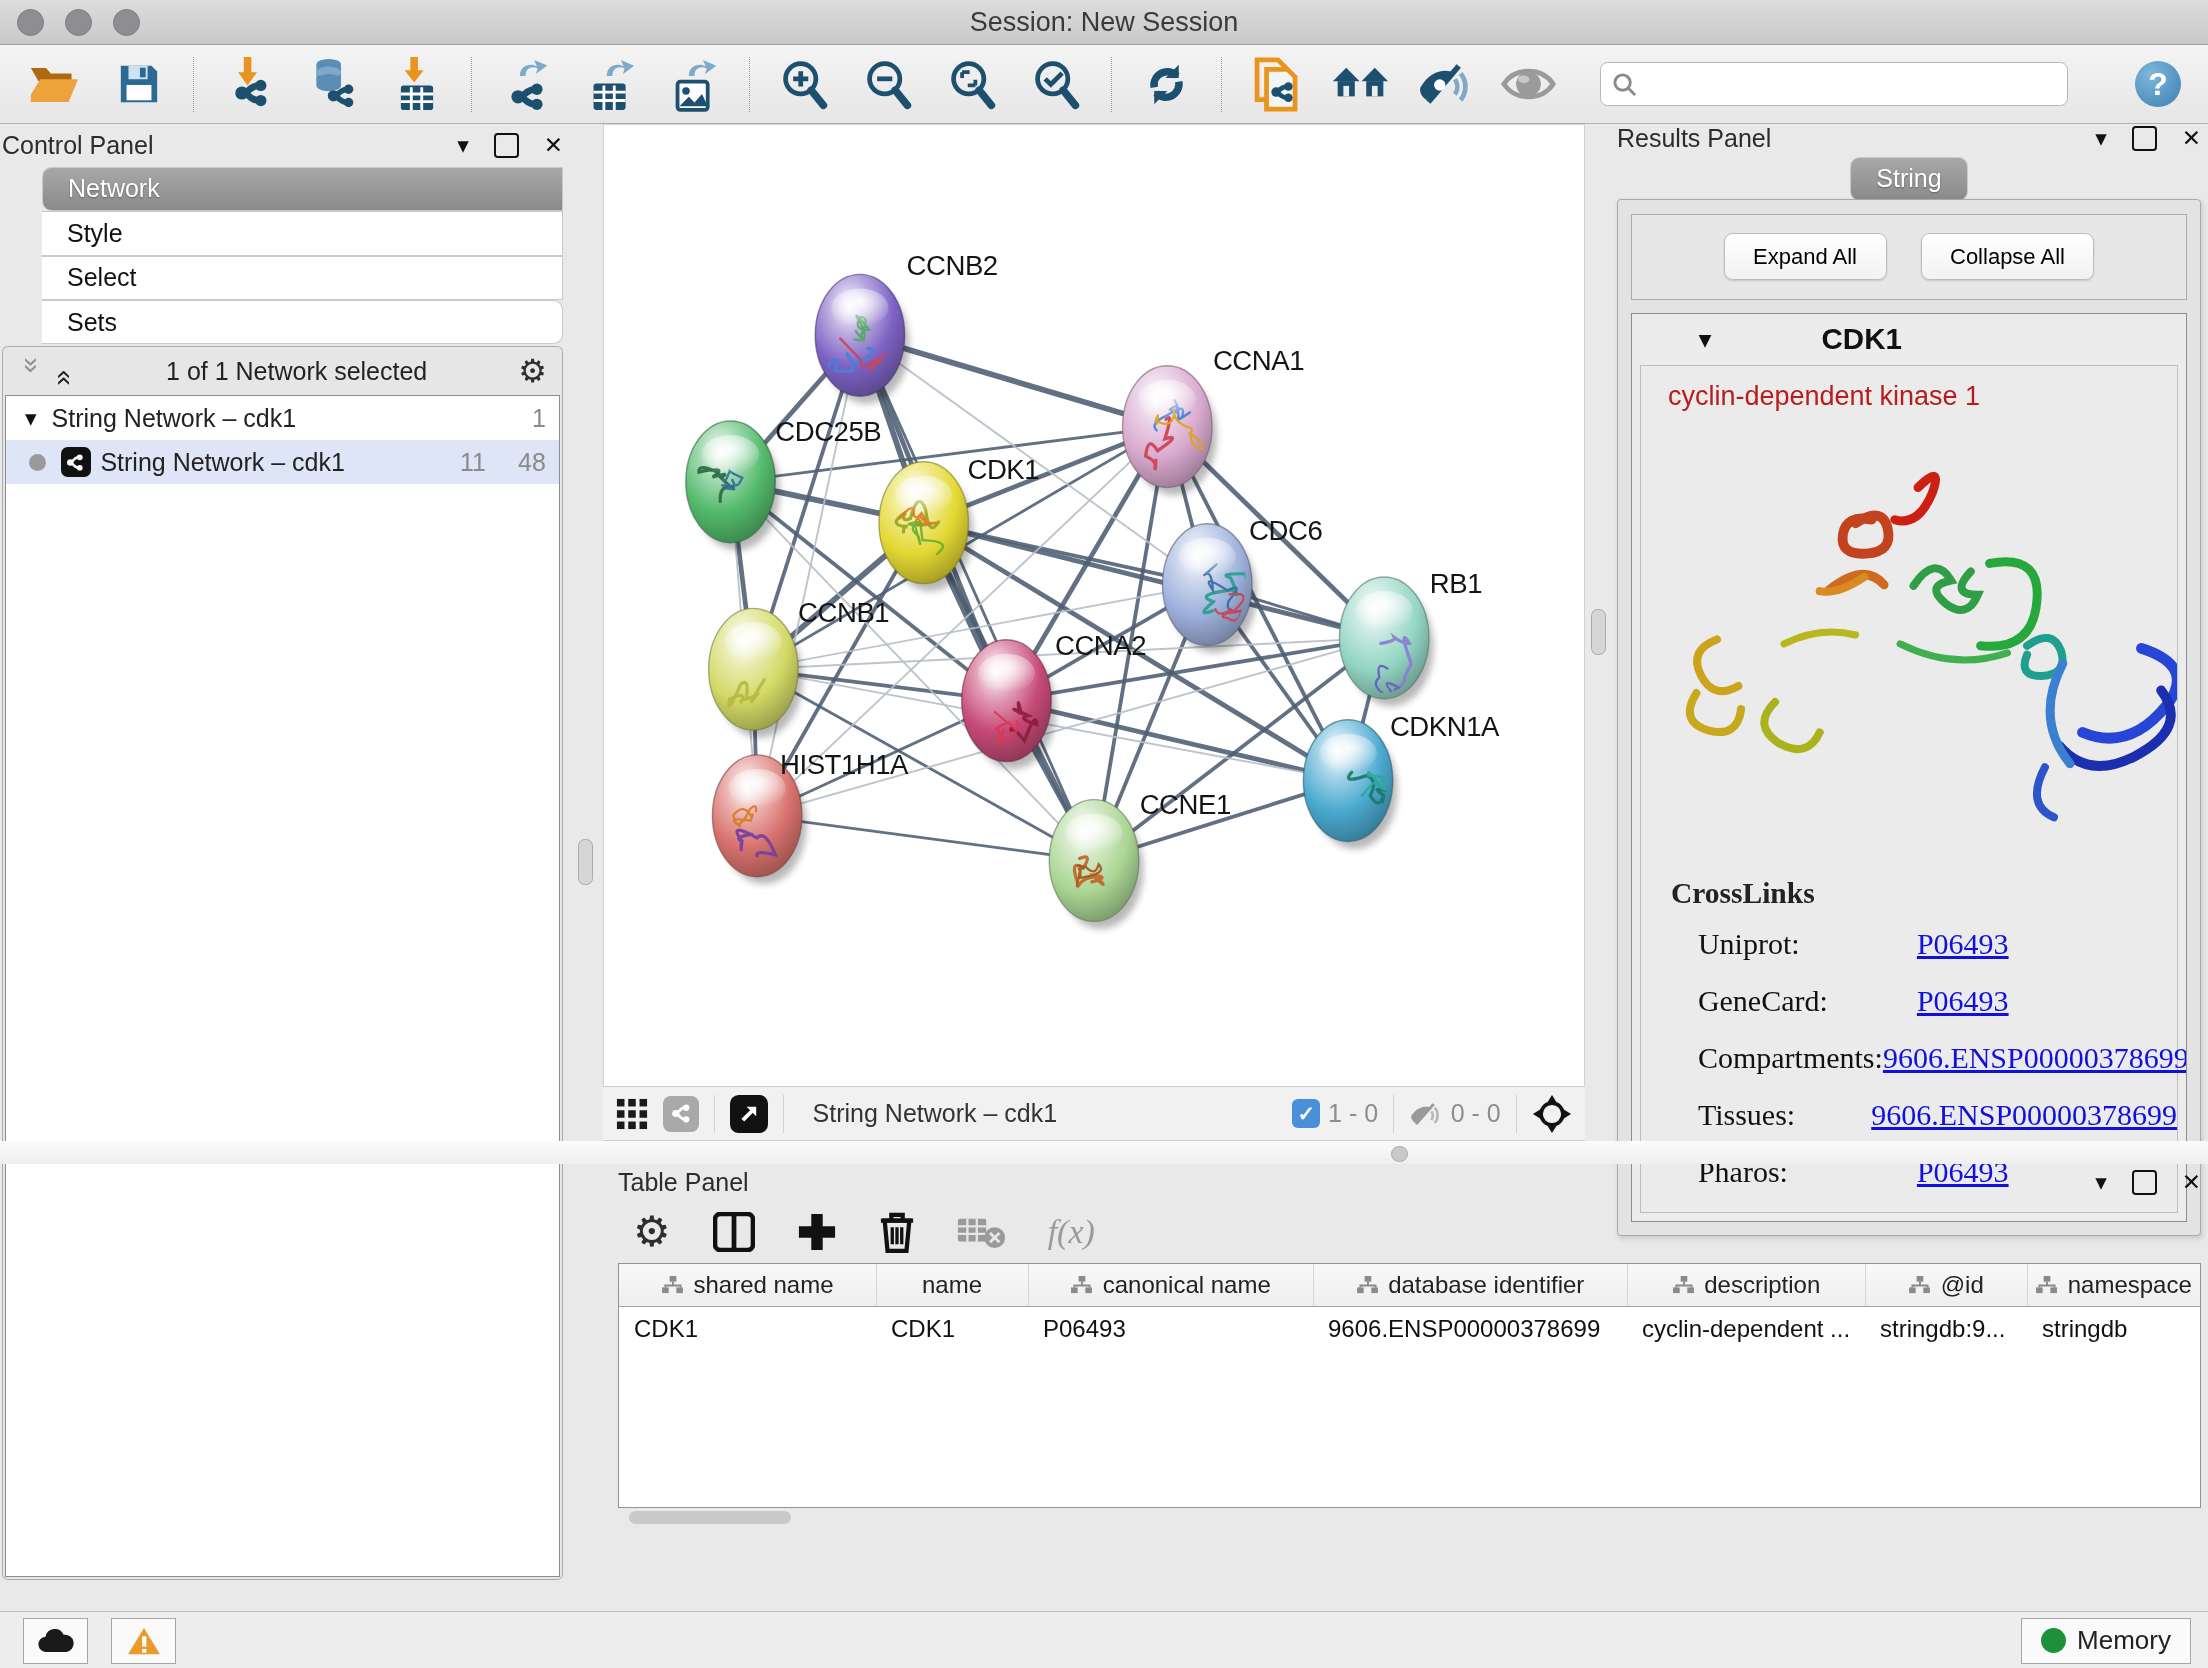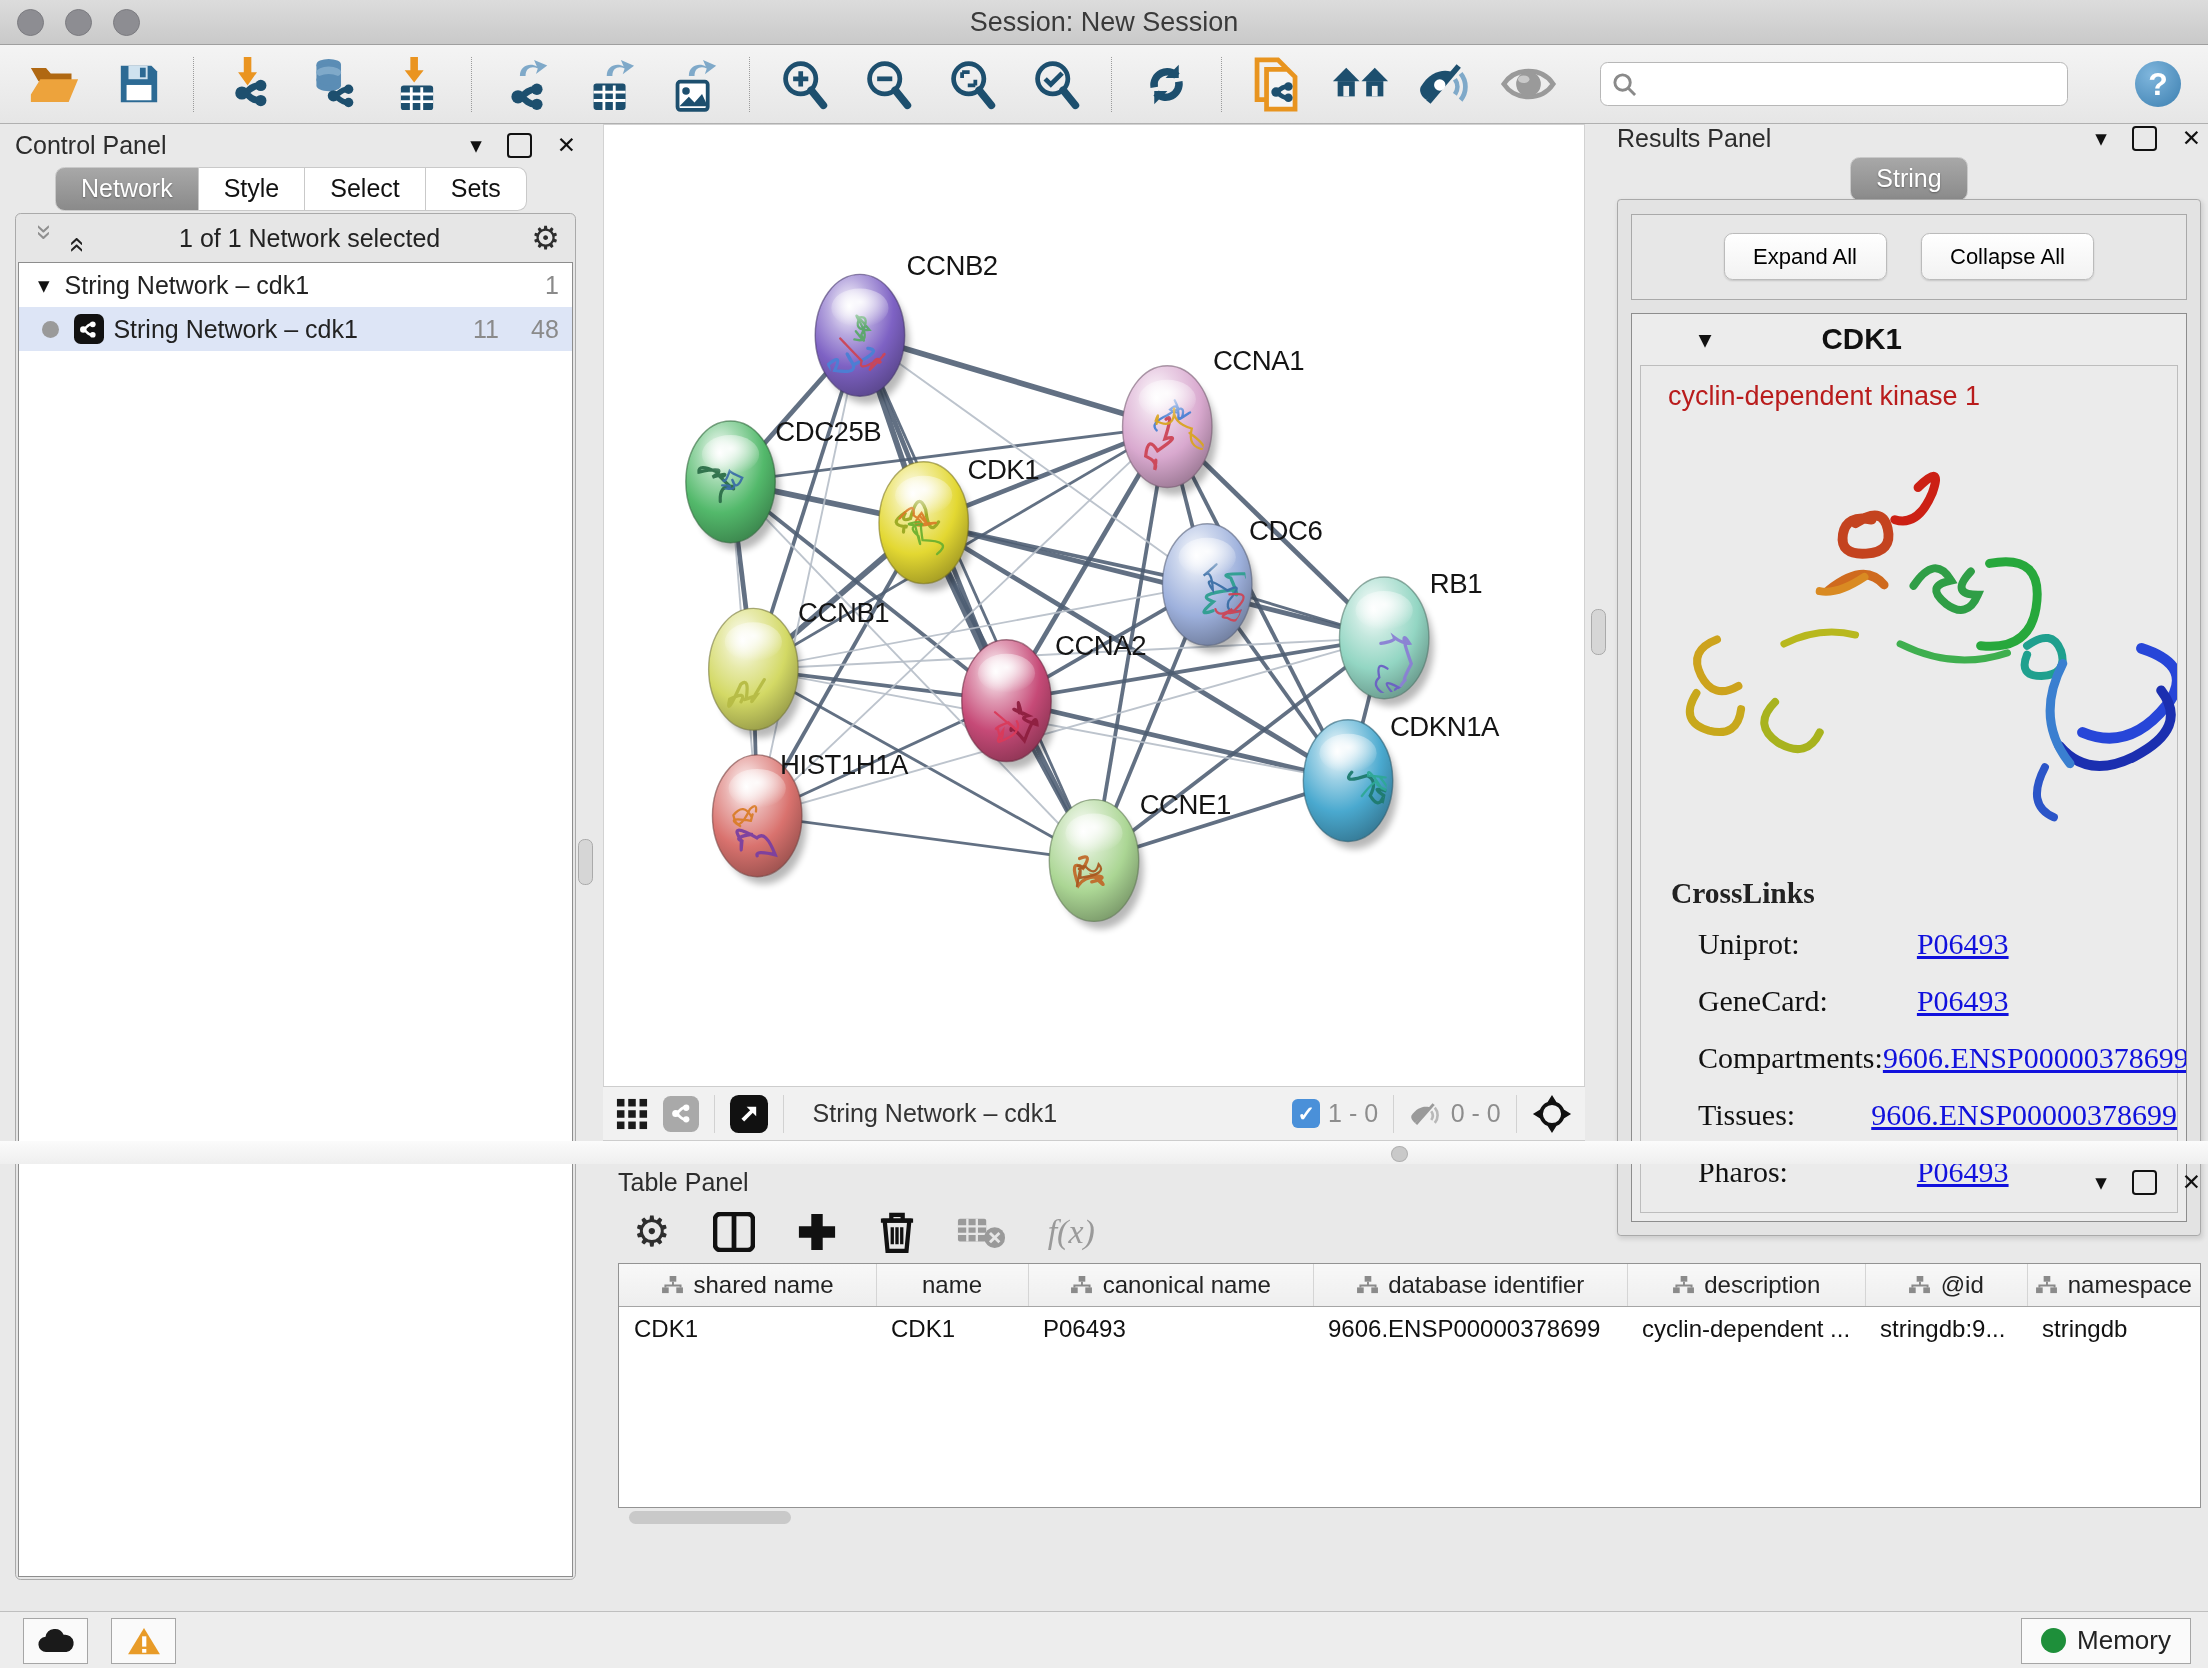--- a/index.html
+++ b/index.html
@@ -29,22 +29,22 @@
   .phead .sp{flex:1;}
   .picon{font-size:23px;color:#111;margin-left:25px;cursor:default;}
   .sqicon{width:21px;height:21px;border:2.9px solid #111;border-radius:3.8px;display:inline-block;margin-left:25px;}
   .tabs{display:flex;}
   .tab{padding:6.7px 25px;font-size:25px;background:#fff;color:#111;border:1px solid #c9c9c9;
      border-left:none;}
   .tab:first-child{border-left:1px solid #c9c9c9;border-radius:9.5px 0 0 9.5px;}
   .tab:last-child{border-radius:0 9.5px 9.5px 0;}
   .tab.sel{background:linear-gradient(#a8a8a8,#8a8a8a);color:#fff;text-shadow:0 1px 1.9px rgba(0,0,0,.35);}
   
-  .control{left:15px;top:127px;width:561px;height:1453px;display:flex;flex-direction:column;}
-  .ctabs{margin:3.8px 0 0 40px;}
+  .control{left:2px;top:127px;width:561px;height:1453px;display:flex;flex-direction:column;}
+  .ctabs{margin:3.8px 0 0 40px;flex-direction:column;}
   .cbox{flex:1;border:1px solid #aaa;background:#e6e6e6;margin-top:1.9px;display:flex;flex-direction:column;border-radius:5.7px;}
   .csub{height:48px;display:flex;align-items:center;font-size:25px;color:#222;padding:0 15px;}
   .chev{color:#8f8f8f;font-size:28.5px;transform:rotate(90deg);display:inline-block;width:28.5px;}
   .chev.up{color:#222;transform:rotate(-90deg);}
   .csub .txt{flex:1;text-align:center;}
   .gear{font-size:32px;color:#2e2e2e;}
   .clist{flex:1;background:#fff;border:1px solid #8d8d8d;margin:0 1.9px 1.9px 1.9px;overflow:hidden;}
   .trow{height:44px;display:flex;align-items:center;font-size:25px;padding:0 13.3px;gap:9.5px;}
   .trow .cnt{margin-left:auto;color:#8a8a8a;display:flex;gap:32px;}
   .trow.sel{background:#dde5f6;}

